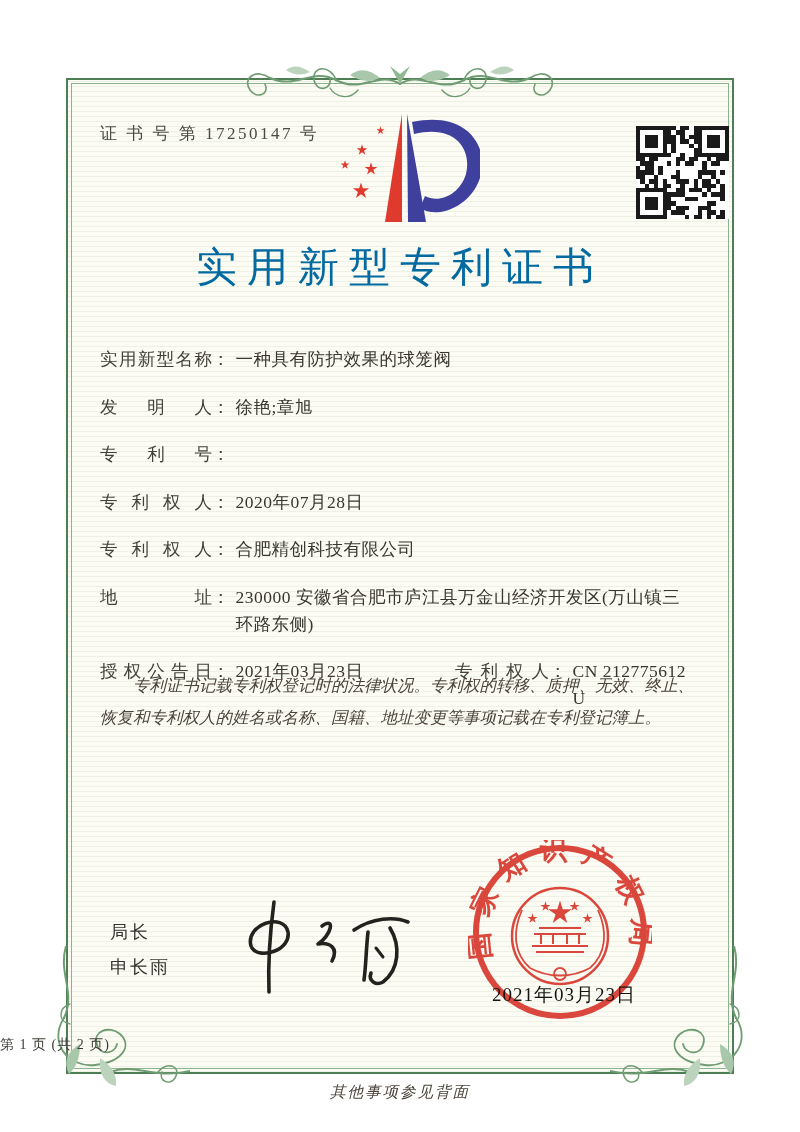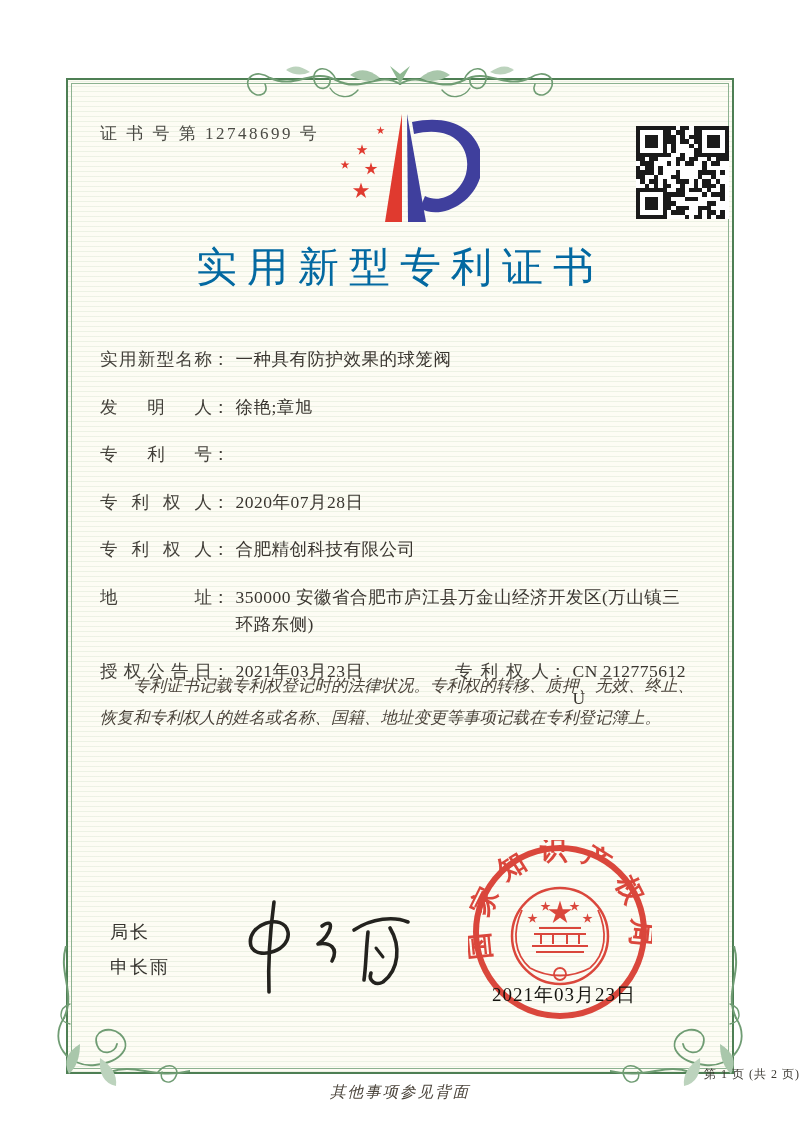--- a/index.html
+++ b/index.html
@@ -23,21 +23,21 @@
   .grant-right{position:absolute;left:355px;top:0;display:flex;}
   .grant-right .flabel{width:94px;}
   .paras{position:absolute;left:100px;top:670px;width:602px;font-size:16.5px;line-height:1.92;
          color:#4b443b;font-style:italic;}
   .paras p{margin:0;text-indent:2em;}
   .signer-title{position:absolute;left:110px;top:920px;font-size:18px;letter-spacing:2px;color:#35332e;}
   .signer-name{position:absolute;left:110px;top:955px;font-size:18px;letter-spacing:2px;color:#35332e;}
   .signature{position:absolute;left:218px;top:888px;}
   .seal{position:absolute;left:468px;top:840px;}
   .seal-date{position:absolute;left:492px;top:982px;font-size:19px;color:#15140f;letter-spacing:1px;}
-  .page-num{position:absolute;left:0;top:1036px;width:100%;text-align:right;font-size:12px;color:#3c3a33;letter-spacing:1px;margin-top:30px;}
+  .page-num{position:absolute;left:0;top:1036px;width:100%;text-align:left;font-size:14px;color:#3c3a33;letter-spacing:1px;}
   .back-note{position:absolute;left:0;top:1082px;width:100%;text-align:center;font-size:15.5px;
              font-style:italic;color:#4b443b;letter-spacing:2px;}
   .orn-top{position:absolute;left:120px;top:38px;}
   .orn-bl{position:absolute;left:40px;top:946px;}
   .orn-br{position:absolute;left:610px;top:946px;transform:scaleX(-1);}
   .hidden-defs{position:absolute;width:0;height:0;overflow:hidden;}
 </style>
 </head>
 <body>
 
@@ -84,21 +84,21 @@
       <path d="M26,0 C18,28 36,46 24,72"></path>
       <path d="M24,72 C8,96 28,122 55,119 C82,116 93,100 80,88 C69,79 52,85 57,99 C61,110 75,108 77,98" stroke-width="1.8"></path>
       <path d="M70,126 C96,116 112,134 150,125"></path>
       <path d="M118,126 c10,-12 24,-5 17,6 c-5,8 -17,3 -13,-6" stroke-width="1.5"></path>
       <path d="M40,98 q-20,12 -11,30 q11,-10 11,-30 Z" fill="#a9c7ab" stroke="none"></path>
       <path d="M60,112 q-2,24 16,28 q2,-16 -16,-28 Z" fill="#bcd3bd" stroke="none"></path>
       <path d="M30,58 c-12,4 -12,18 0,20" stroke-width="1.4"></path>
     </g>
   </svg>
 
-  <div class="cert-no">证 书 号 第 12748699 号</div>
+  <div class="cert-no">证 书 号 第 17250147 号</div>
 
   <svg class="logo" width="150" height="118" viewBox="0 0 150 118">
     <polygon points="72,4 55,112 72,112" fill="var(--logo_red,#e03a2f)"></polygon>
     <polygon points="77,4 78,112 96,112" fill="var(--logo_blue,#3f3f9d)"></polygon>
     <path d="M82,12 C138,0 160,38 150,68 C141,96 108,110 90,98 L95,86 C110,94 130,84 136,64 C142,40 126,14 84,24 Z" fill="var(--logo_blue,#3f3f9d)"></path>
     <g fill="var(--logo_red,#e03a2f)">
       <use href="#star" x="46" y="16" width="9" height="9"></use>
       <use href="#star" x="26" y="34" width="12" height="12"></use>
       <use href="#star" x="10" y="50" width="10" height="10"></use>
       <use href="#star" x="34" y="52" width="14" height="14"></use>
@@ -367,21 +367,21 @@
         <span class="fvalue">2020年07月28日</span>
     </div>
     <div class="frow">
       <span class="flabel">专利权人</span>
         <span class="fcolon">：</span>
         <span class="fvalue">合肥精创科技有限公司</span>
     </div>
     <div class="frow">
       <span class="flabel">地址</span>
         <span class="fcolon">：</span>
-        <span class="fvalue">350000 安徽省合肥市庐江县万金山经济开发区(万山镇三环路东侧)</span>
+        <span class="fvalue">230000 安徽省合肥市庐江县万金山经济开发区(万山镇三环路东侧)</span>
     </div>
     <div class="frow">
       <span class="flabel">授权公告日</span>
         <span class="fcolon">：</span>
         <span class="fvalue">2021年03月23日</span>
       <span class="grant-right">
         <span class="flabel">专利权人</span>
           <span class="fcolon">：</span>
           <span class="fvalue">CN 212775612 U</span>
       </span>

